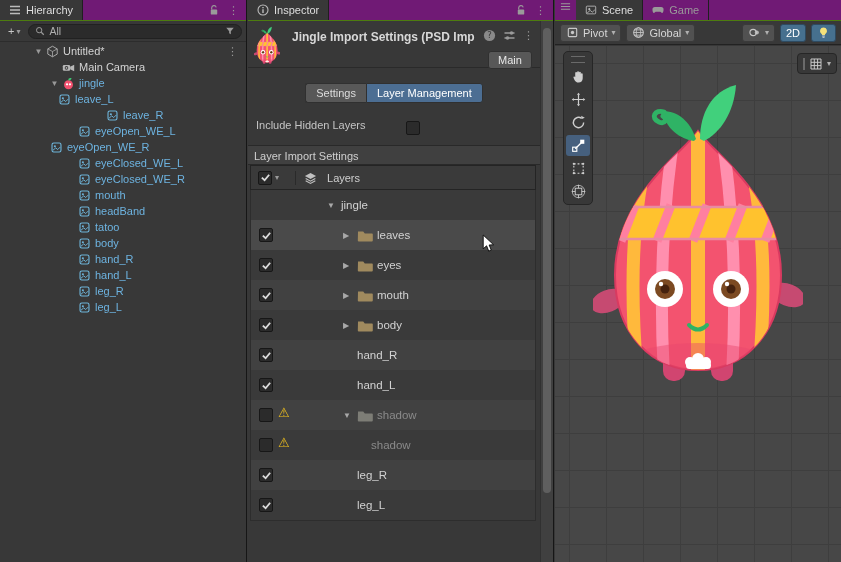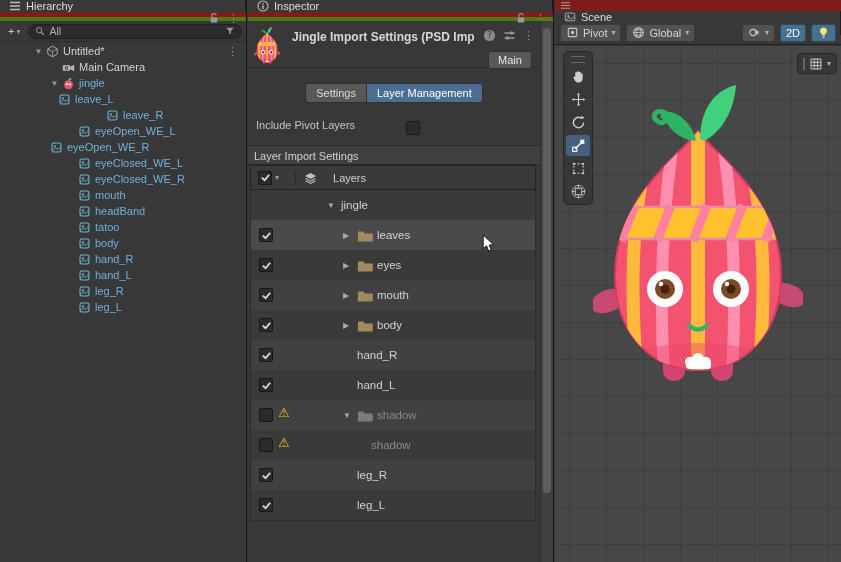--- a/index.html
+++ b/index.html
@@ -6,22 +6,22 @@
   html,body { width:841px; height:562px; background:#2a2a2a; }
   #app { position:relative; width:841px; height:562px; overflow:hidden;
          background:#383838; font-family:"Liberation Sans",sans-serif; color:#c8c8c8; font-size:11px; }
 
   .panel { position:absolute; top:0; bottom:0; background:#383838; }
   #hierarchy { left:0; width:247px; border-right:1px solid #161616; }
   #inspector { left:248px; width:306px; border-right:1px solid #161616; }
   #scene     { left:555px; width:286px; }
 
   
-  .tabbar { height:21px; background:#7f1d1d; border-bottom:4px solid #4d7c0f;
-            display:flex; align-items:stretch;flex-direction:column; }
+  .tabbar { height:21px; background:#701a75; border-bottom:1px solid #4d7c0f;
+            display:flex; align-items:stretch; }
   .tab { display:flex; align-items:center; gap:5px; padding:0 9px; color:#9a9a9a;
          border-right:1px solid #1f1f1f; font-size:11px; }
   .tab.active { background:#383838; color:#dedede; }
   .tabbar-right { margin-left:auto; display:flex; align-items:center; gap:8px; padding:0 7px; }
   .kebab { color:#9a9a9a; font-size:11px; line-height:1; }
   .ticon { display:inline-flex; width:12px; height:12px; }
   .ticon svg { width:100%; height:100%; }
   .mini-menu { display:flex; align-items:center; padding:0 5px; }
 
   
@@ -67,21 +67,21 @@
   .section-head { margin-top:8px; height:20px; line-height:20px; padding-left:6px;
                   background:#404040; border-top:1px solid #292929; border-bottom:1px solid #292929;
                   color:#cfcfcf; }
   .layers-headrow { position:relative; margin:0 4px 0 2px; height:25px; background:#3a3a3a;
                     border:1px solid #242424; display:flex; align-items:center; }
   .layers-headrow .checkbox { margin-left:7px; }
   .layers-headrow .caret { font-size:8px; color:#9a9a9a; margin:0 8px 0 3px; }
   .licon { display:inline-flex; width:14px; height:14px; margin:0 8px; border-left:1px solid #2a2a2a;
            padding-left:8px; width:22px; }
   .licon svg { width:14px; height:14px; }
-  .layers-headrow .hd-label { color:#cfcfcf; margin-left:8px; }
+  .layers-headrow .hd-label { color:#cfcfcf; margin-left:2px; }
   .layer-rows { margin:0 4px 0 2px; border:1px solid #2d2d2d; border-top:none; }
   .l-row { position:relative; height:30px; }
   .l-row.even { background:#3a3a3a; }
   .l-row.odd { background:#414141; }
   .l-row.hover { background:#4a4a4a; }
   .l-row .checkbox { position:absolute; left:8px; top:8px; }
   .l-row .warn { position:absolute; left:27px; top:5px; color:#f0c01d; font-size:13px; }
   .l-content { display:flex; align-items:center; height:100%; }
   .l-content .fold { width:14px; font-size:8px; color:#a8a8a8; flex:0 0 14px; }
   .l-folder { display:inline-flex; width:16px; height:13px; margin-right:4px; }
@@ -468,21 +468,21 @@
         </span>
         <button class="open-btn">Main</button>
       </div>
 
       <div class="tab-switch">
         <div class="seg">Settings</div>
         <div class="seg selected">Layer Management</div>
       </div>
 
       <div class="ihl-row">
-        <span>Include Pivot Layers</span>
+        <span>Include Hidden Layers</span>
         <span class="checkbox"></span>
       </div>
 
       <div class="section-head">Layer Import Settings</div>
 
       <div class="layers-headrow">
         <span class="checkbox">
           <svg viewBox="0 0 12 12">
               <path d="M2 6.2 L5 9 L10 3" fill="none" stroke="#dcdcdc" stroke-width="2"></path>
             </svg>

